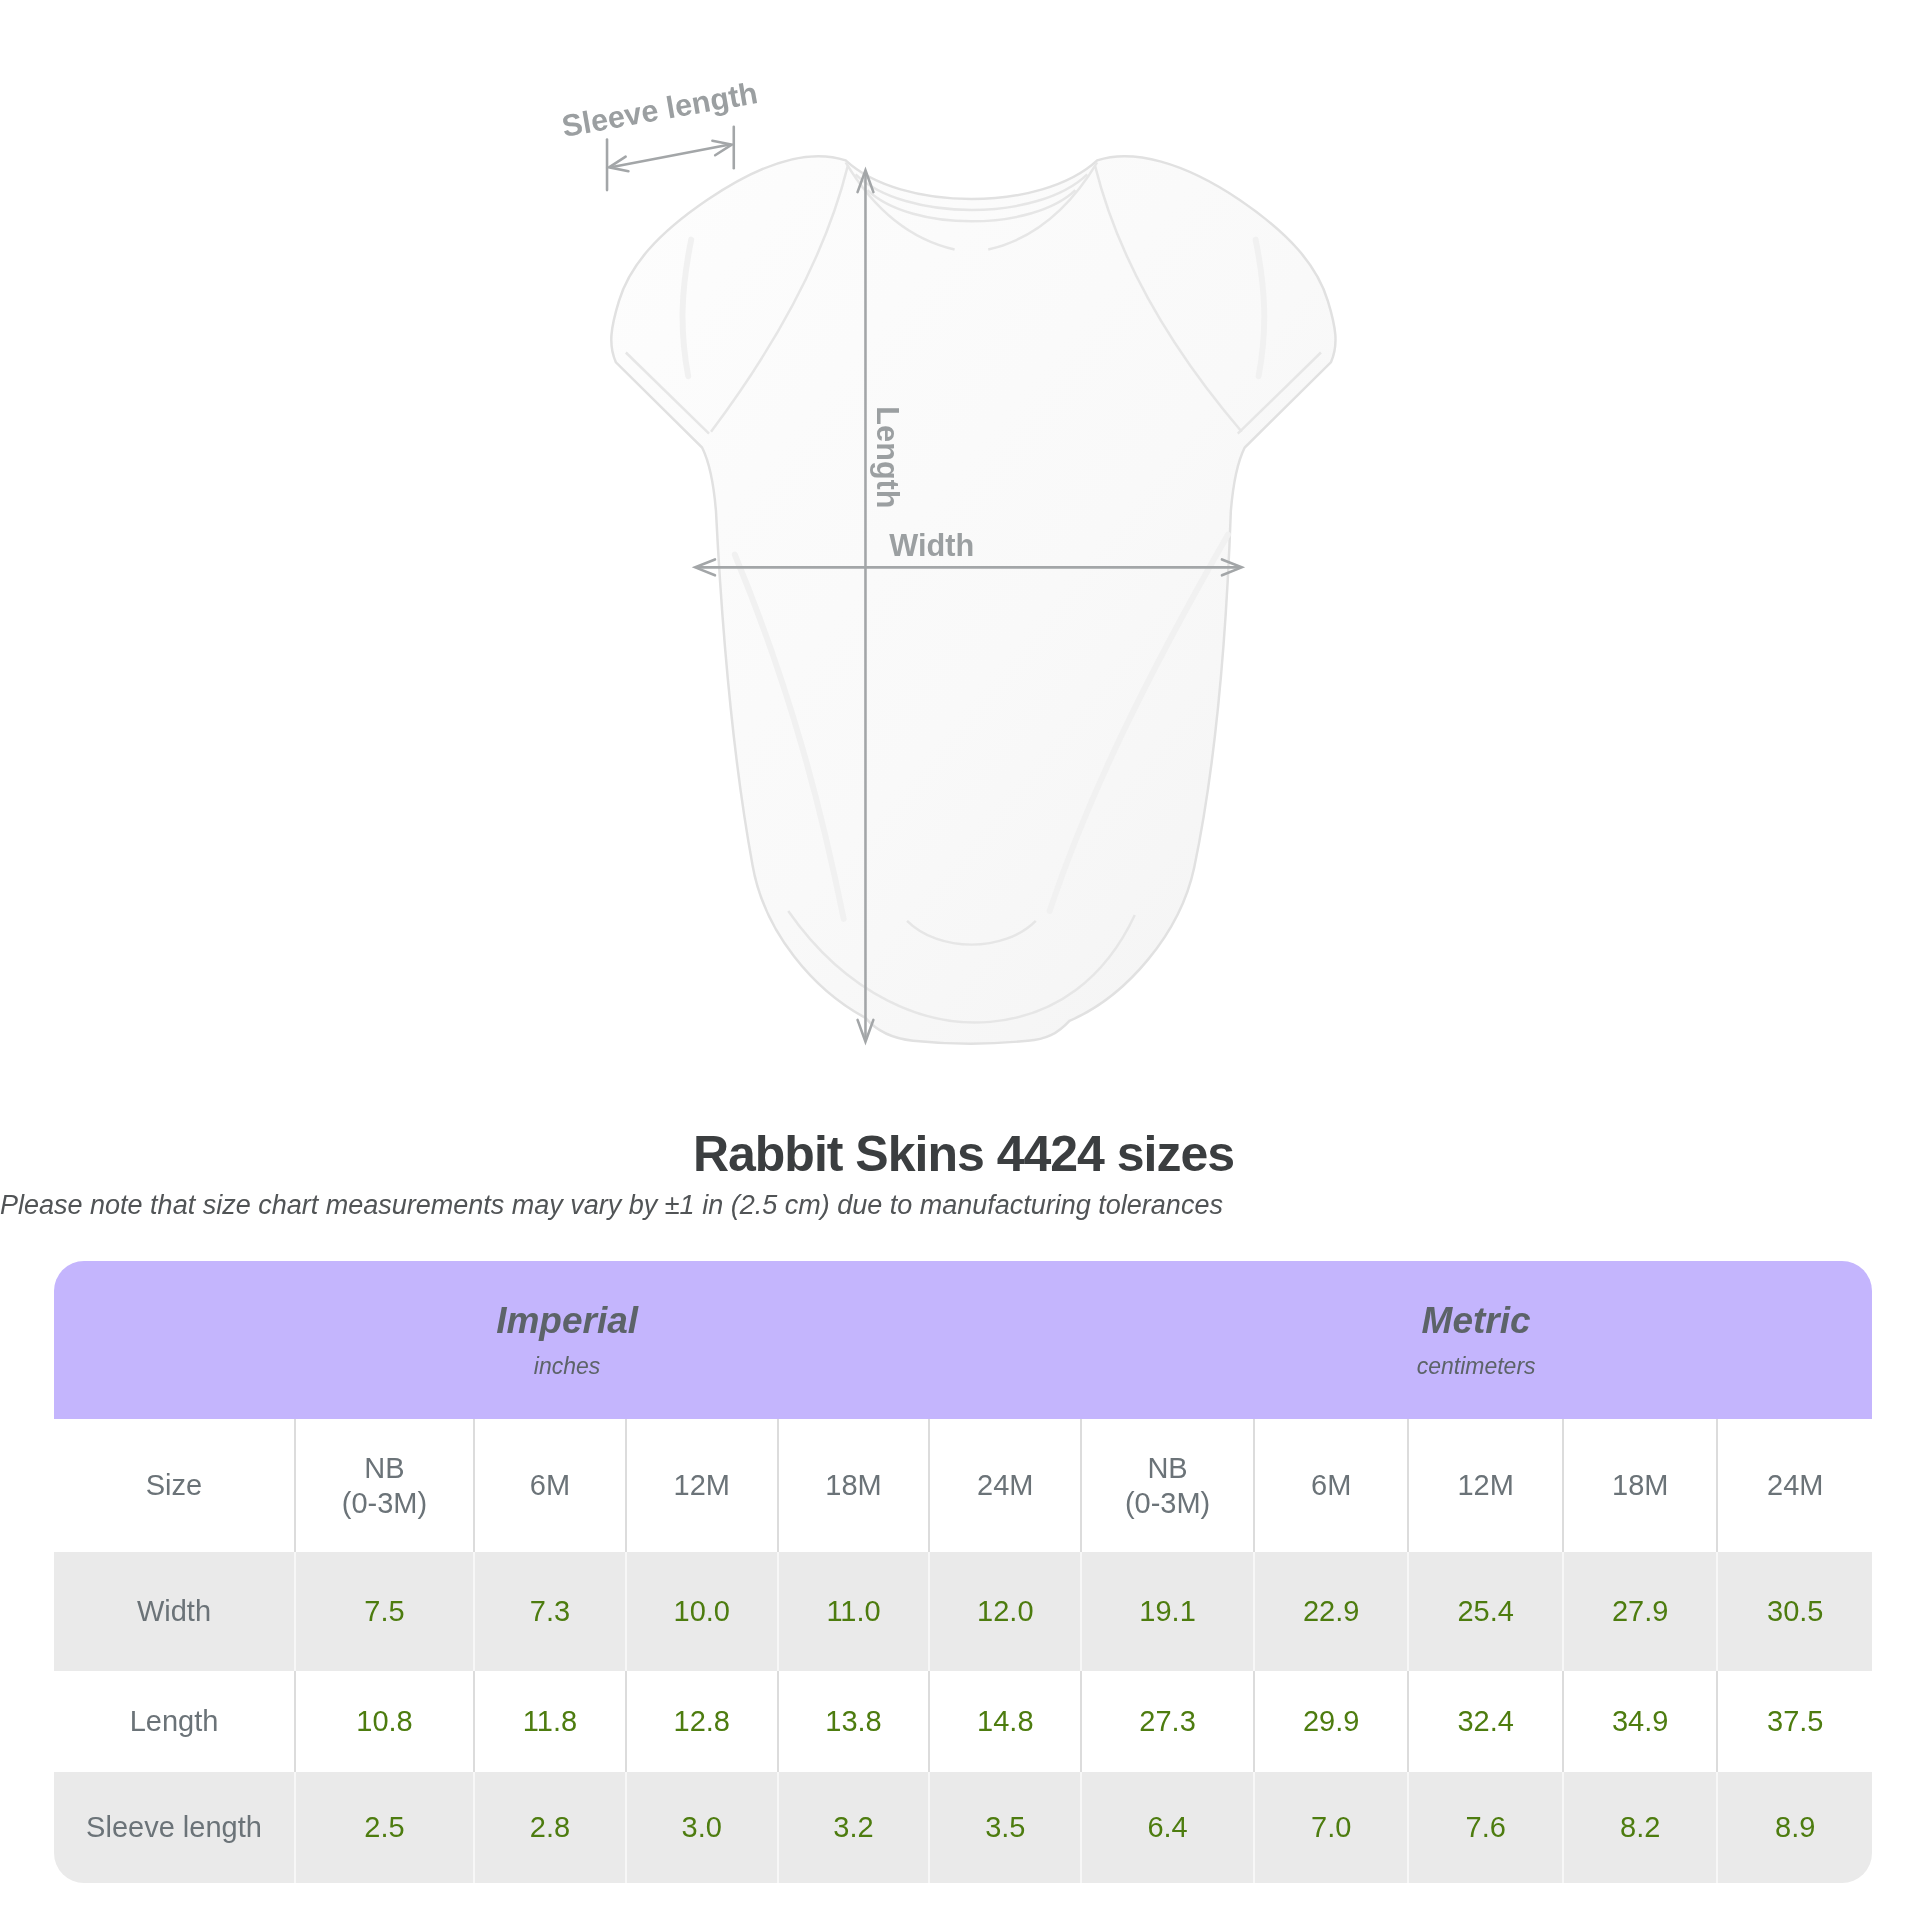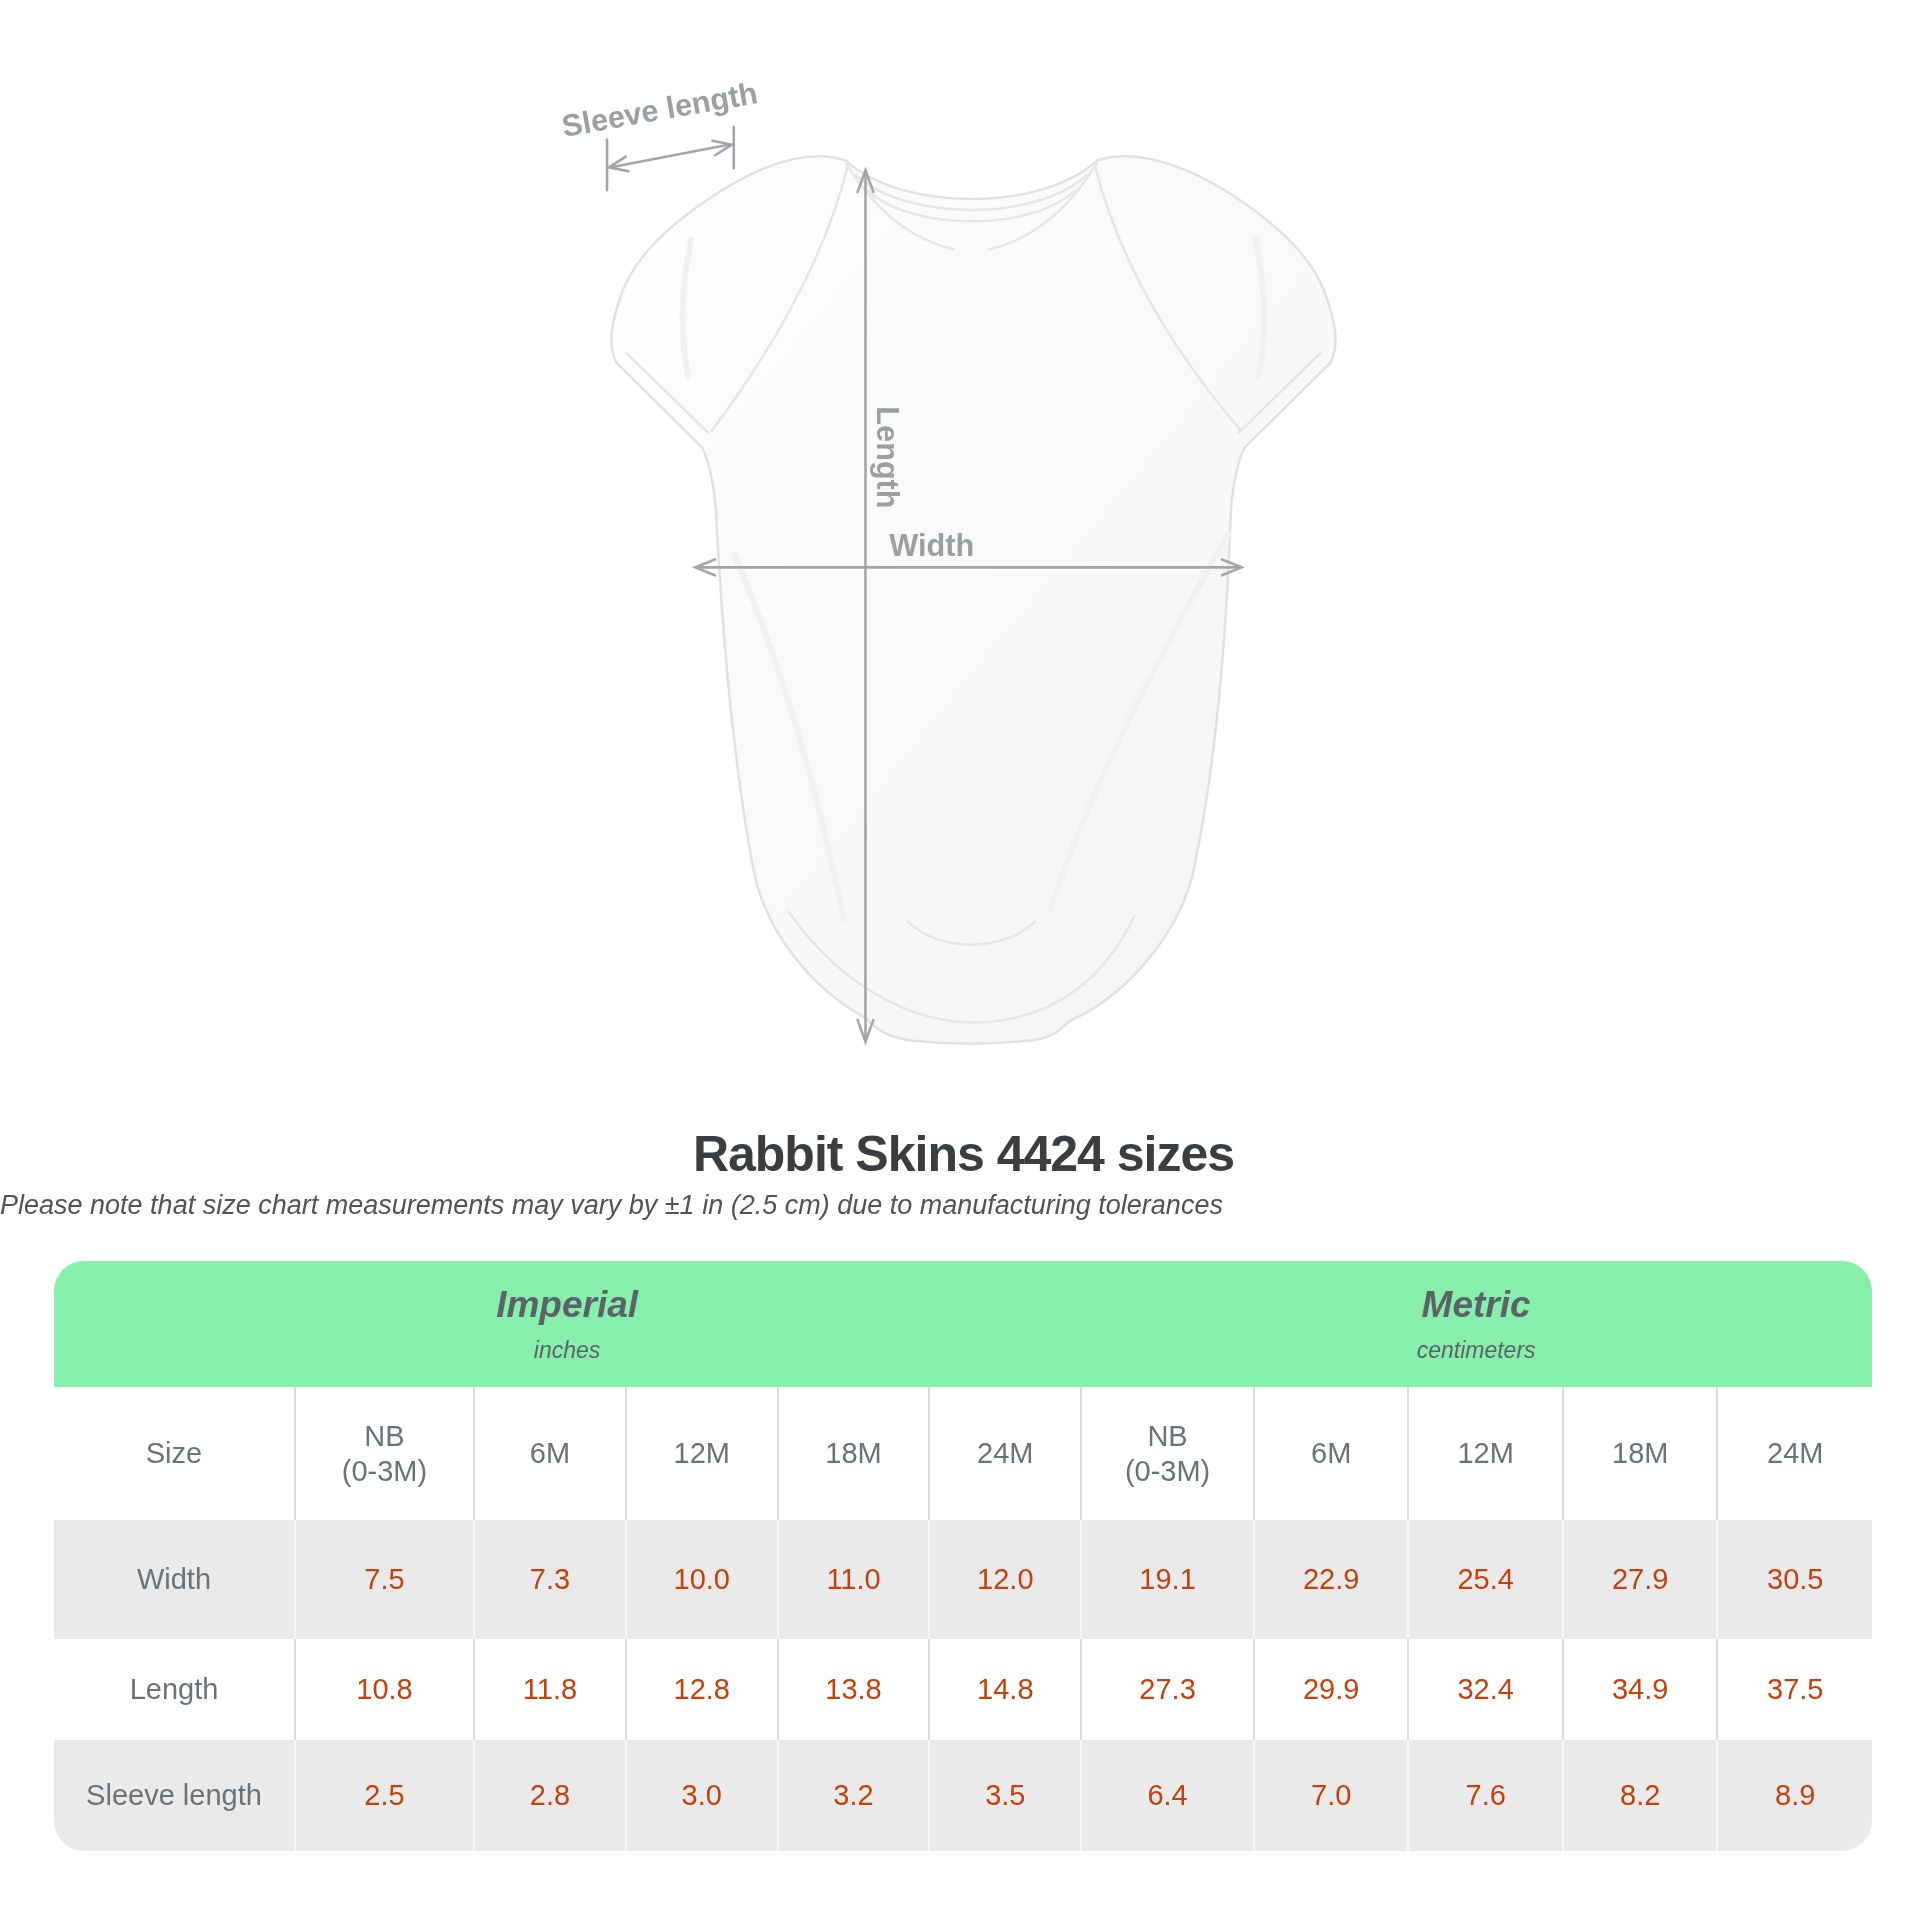--- a/index.html
+++ b/index.html
@@ -20,37 +20,37 @@
     text-align:left;font-size:27px;font-style:italic;
     color:#515456;
   }
   .chart-wrap{position:absolute;top:1261px;left:54px;width:1818px;}
   table.size-chart{
     width:100%;border-collapse:separate;border-spacing:0;table-layout:fixed;
   }
   table.size-chart td,table.size-chart th{
     padding:0;margin:0;text-align:center;vertical-align:middle;font-weight:normal;
   }
-  .band{background:#86efac;height:126px;}
+  .band{background:#c4b5fd;height:158px;}
   .band-left{border-top-left-radius:30px;}
   .band-right{border-top-right-radius:30px;}
   .unit-label{font-size:37px;font-weight:bold;font-style:italic;color:#5c6368;line-height:1.2;}
   .unit-sub{font-size:23px;font-style:italic;color:#5c6368;margin-top:10px;line-height:1.2;}
   .row-sizes{height:133px;background:#ffffff;}
   .row-gray{background:#eaeaea;}
   .row-white{background:#ffffff;}
   .r-width{height:119px;}
   .r-length{height:101px;}
   .r-sleeve{height:111px;}
   .r-sleeve .first-cell{border-bottom-left-radius:30px;}
   .r-sleeve .last-cell{border-bottom-right-radius:30px;}
   .head-cell{font-size:29px;font-weight:bold;color:#6b7378;line-height:1.2;}
   .head-cell .sub{display:block;font-size:29px;}
   .row-label{font-size:29px;font-weight:bold;color:#6b7378;}
-  .num-cell{font-size:29px;color:#c2410c;}
+  .num-cell{font-size:29px;color:#4d7c0f;}
   
   tr.sep-row td + td, tr.sep-row th + th, tr.sep-row th + td{border-left:2px solid #dcdcdc;}
   tr.sep-row.row-gray td + td, tr.sep-row.row-gray th + td{border-left:2px solid #f7f7f7;}
 </style>
 </head>
 <body>
 
 <svg class="illustration" width="1927" height="1109" viewBox="0 0 1946 1120" aria-hidden="true">
   <defs>
     <linearGradient id="bodyfill" x1="0" y1="0" x2="1" y2="1">

